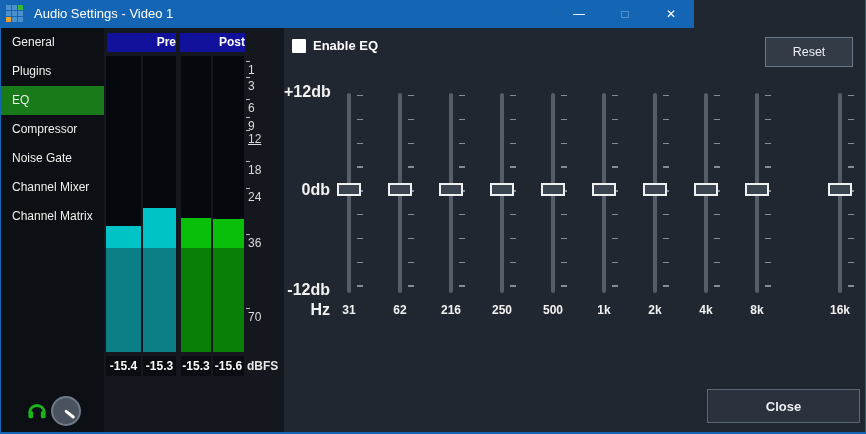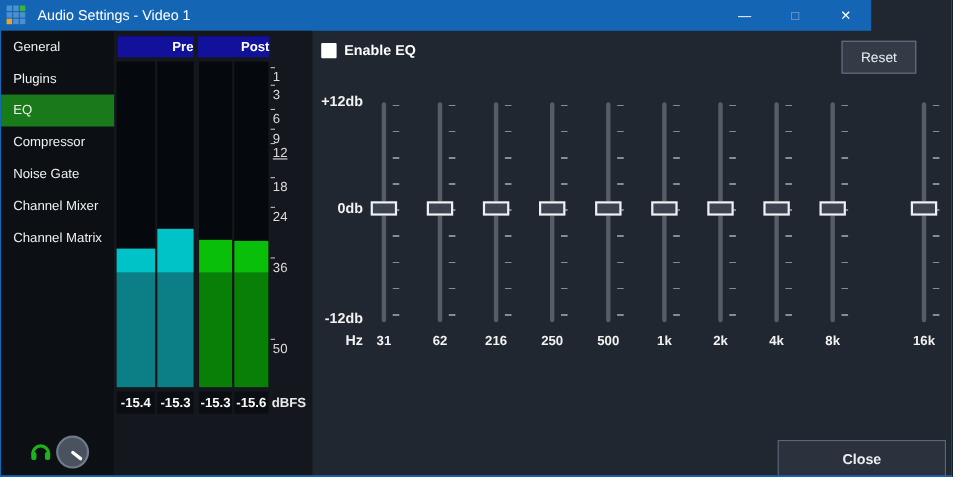--- a/index.html
+++ b/index.html
@@ -1,21 +1,21 @@
 <!DOCTYPE html>
 <html><head>
 <meta charset="utf-8">
 <style>
   html,body{margin:0;padding:0;background:#000;}
   *{box-sizing:border-box;font-family:"Liberation Sans",sans-serif;}
   #win{position:relative;width:866px;height:434px;background:#212730;overflow:hidden;}
   #win::after{content:"";position:absolute;inset:0;border:1px solid #1565b5;border-top:none;border-bottom-width:2px;pointer-events:none;}
 
   
-  .titlebar{position:absolute;left:0;top:0;width:792px;height:28px;background:#1565b5;}
+  .titlebar{position:absolute;left:0;top:0;width:694px;height:28px;background:#1565b5;}
   .appicon{position:absolute;left:6px;top:5px;display:grid;grid-template-columns:repeat(3,5px);grid-template-rows:repeat(3,5px);gap:1px;}
   .appicon span{width:5px;height:5px;background:#4d90ce;}
   .appicon .g{background:#37b837;} .appicon .o{background:#eda22f;}
   .title{position:absolute;left:34px;top:0;height:28px;line-height:28px;color:#fff;font-size:13px;}
   .winbtns{position:absolute;right:0;top:0;height:28px;display:flex;}
   .winbtn{width:46px;height:28px;display:flex;align-items:center;justify-content:center;color:#fff;font-size:12px;}
   .winbtn.dim{opacity:.5;}
 
   
   .sidebar{position:absolute;left:0;top:28px;width:104px;height:406px;background:#0c0f13;}
@@ -29,23 +29,23 @@
   .mcol .seg{position:absolute;left:0;right:0;}
   .scale-lab{position:absolute;left:248px;color:#dcdcdc;font-size:12px;line-height:12px;}
   .scale-lab::before{content:"";position:absolute;left:-2px;top:-3px;width:4px;height:1px;background:#b8bcc2;}
   .dbfs{position:absolute;left:247px;top:359px;color:#e8e8e8;font-size:12px;font-weight:bold;}
   .mval{position:absolute;top:356px;height:20px;line-height:20px;background:#0a0d12;color:#fafafa;font-size:12px;font-weight:bold;text-align:center;}
 
   
   .chk{position:absolute;left:292px;top:39px;width:14px;height:14px;background:#fff;border-radius:1px;}
   .chk-label{position:absolute;left:313px;top:39px;height:14px;line-height:14px;color:#fff;font-size:13px;font-weight:bold;}
   .btn{position:absolute;background:#333b47;border:1px solid #697686;color:#eceff2;display:flex;align-items:center;justify-content:center;}
-  .btn.reset{left:765px;top:37px;width:68px;height:30px;font-size:12.5px;}
-  .btn.close{left:707px;top:400px;width:153px;height:34px;font-size:13px;font-weight:bold;background:#2b323d;border-color:#5a6775;}
-  .axis{position:absolute;left:284px;width:46px;text-align:right;color:#f2f2f2;font-size:13px;font-weight:bold;line-height:14px;}
+  .btn.reset{left:765px;top:37px;width:88px;height:30px;font-size:12.5px;}
+  .btn.close{left:707px;top:389px;width:153px;height:34px;font-size:13px;font-weight:bold;background:#2b323d;border-color:#5a6775;}
+  .axis{position:absolute;left:284px;width:46px;text-align:right;color:#f2f2f2;font-size:16px;font-weight:bold;line-height:14px;}
   .slider{position:absolute;top:86px;width:40px;height:240px;}
   .slider .track{position:absolute;left:18px;top:7px;width:4px;height:200px;background:#555d66;border-radius:2px;}
   .slider .ticks{position:absolute;left:28px;top:9px;width:6px;height:193px;
     background:repeating-linear-gradient(to bottom,#848c96 0 1.5px,transparent 1.5px 23.8px);}
   .slider .thumb{position:absolute;left:8px;top:97px;width:24px;height:13px;background:#3a434e;border:2px solid #eef0f2;}
   .slider .freq{position:absolute;left:0;top:217px;width:40px;text-align:center;color:#f2f2f2;font-size:12px;font-weight:600;}
 
   
   .hp{position:absolute;left:26px;top:399px;width:22px;height:22px;}
   .knob{position:absolute;left:51px;top:396px;width:30px;height:30px;border-radius:50%;background:#49525e;border:2px solid #6f7b88;}
@@ -114,21 +114,21 @@
   </div>
 
   <div class="scale-lab" style="top:64px;">1</div>
   <div class="scale-lab" style="top:80px;">3</div>
   <div class="scale-lab" style="top:102px;">6</div>
   <div class="scale-lab" style="top:120px;">9</div>
   <div class="scale-lab" style="top:133px;text-decoration:underline;">12</div>
   <div class="scale-lab" style="top:164px;">18</div>
   <div class="scale-lab" style="top:191px;">24</div>
   <div class="scale-lab" style="top:237px;">36</div>
-  <div class="scale-lab" style="top:311px;">50</div>
+  <div class="scale-lab" style="top:311px;">70</div>
   <div class="dbfs">dBFS</div>
 
   <div class="mval" style="left:106px;width:35px;">-15.4</div>
   <div class="mval" style="left:143px;width:33px;">-15.3</div>
   <div class="mval" style="left:181px;width:30px;">-15.3</div>
   <div class="mval" style="left:213px;width:31px;">-15.6</div>
 
   <div class="chk"></div>
   <div class="chk-label">Enable EQ</div>
   <div class="btn reset">Reset</div>

